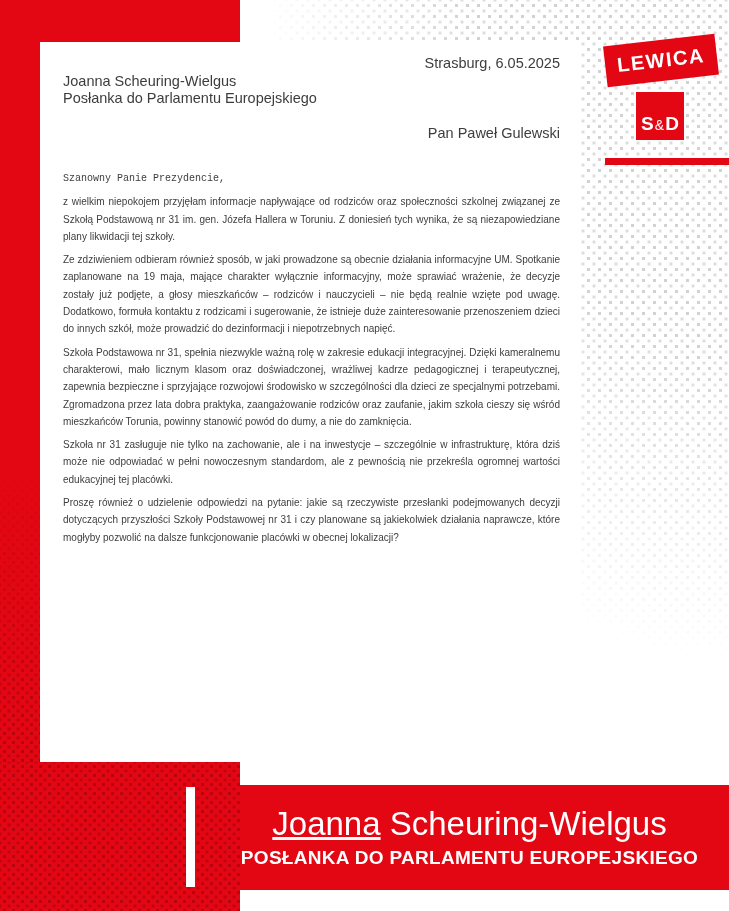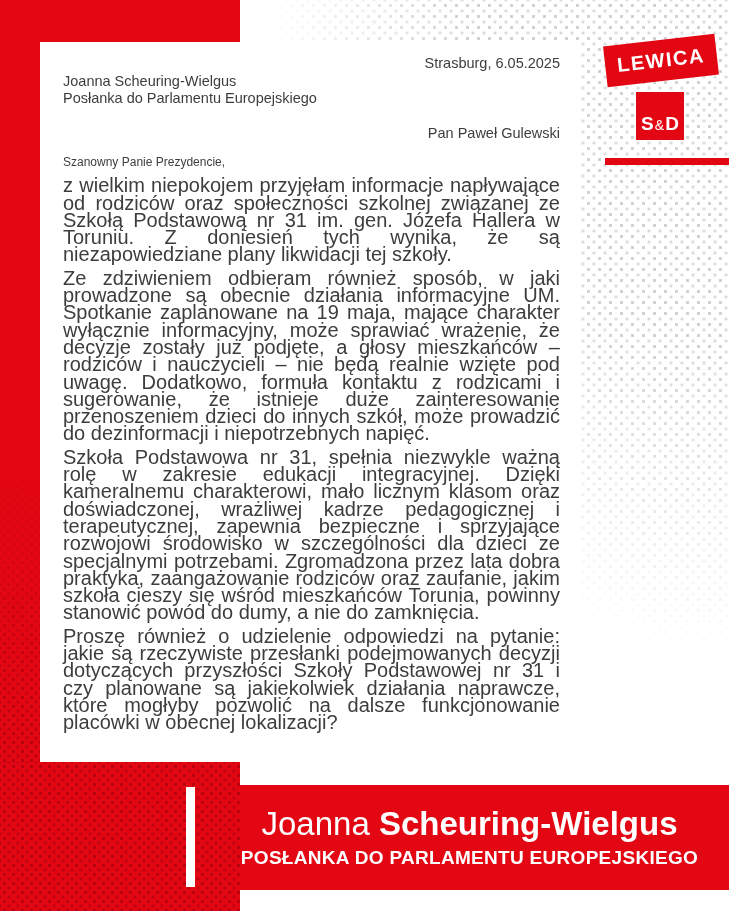--- a/index.html
+++ b/index.html
@@ -35,22 +35,22 @@
   .red-topblock{position:absolute;left:0;top:0;width:240px;height:42px;background:var(--red);z-index:3;}
   .red-bottomblock{position:absolute;left:0;top:762px;width:240px;height:149px;background:var(--red);z-index:3;}
   
   .paper{
     position:absolute;left:40px;top:42px;width:540px;height:743px;background:#ffffff;z-index:2;
     box-sizing:border-box;padding:0 20px 0 23px;color:#3d3d3d;
   }
   .date{margin-top:13px;text-align:right;font-size:14.5px;line-height:16px;}
   .sender{margin-top:2px;font-size:14.5px;line-height:17px;}
   .recipient{margin-top:18px;text-align:right;font-size:14.5px;line-height:17px;}
-  .greeting{margin:12px 0 0 0;font-size:12px;line-height:17.3px;}
-  .para{margin:6px 0 0 0;font-size:20px;line-height:17.3px;text-align:justify;text-justify:inter-word;}
+  .greeting{margin:28px 0 0 0;font-size:10px;line-height:17.3px;font-family:Liberation Mono, monospace;}
+  .para{margin:6px 0 0 0;font-size:10px;line-height:17.3px;text-align:justify;text-justify:inter-word;}
   
   .lewica{
     position:absolute;left:606px;top:41px;width:110px;height:39px;background:var(--red);z-index:3;
     transform:rotate(-6.5deg);display:flex;align-items:center;justify-content:center;
     color:#ffffff;font-weight:700;font-size:20px;letter-spacing:1.5px;
     box-shadow:0 0 0 1px var(--red);
   }
   .sd{
     position:absolute;left:636px;top:92px;width:48px;height:48px;background:var(--red);z-index:3;
     display:flex;align-items:flex-end;justify-content:center;padding-bottom:7px;box-sizing:border-box;
@@ -59,22 +59,22 @@
   .sd .sd-s,.sd .sd-d{font-weight:700;font-size:19px;}
   .sd .sd-amp{font-weight:400;font-size:14px;padding:0 1px 1px 1px;}
   .redbar{position:absolute;left:605px;top:158px;width:124px;height:7px;background:var(--red);z-index:3;}
   
   .footer-band{
     position:absolute;left:240px;top:785px;width:489px;height:105px;background:var(--red);z-index:3;
     display:flex;flex-direction:column;align-items:center;justify-content:center;
     box-sizing:border-box;padding-right:30px;color:#ffffff;
   }
   .f-name{font-size:33px;line-height:36px;white-space:nowrap;}
-  .f-first{font-weight:400;}
-  .f-last{font-weight:700;text-align:right;}
+  .f-first{font-weight:400;text-decoration:underline;}
+  .f-last{font-weight:400;text-align:right;}
   .f-sub{margin-top:5px;font-size:19px;font-weight:700;letter-spacing:.3px;white-space:nowrap;}
   .white-bar{position:absolute;left:186px;top:787px;width:9px;height:100px;background:#ffffff;z-index:4;}
 </style>
 </head>
 <body>
 
 <div class="canvas" style="--red:#e30613;">
 
   <div class="dots-gray"></div>
 
@@ -92,20 +92,21 @@
       <div>Joanna Scheuring-Wielgus</div>
       <div>Posłanka do Parlamentu Europejskiego</div>
     </div>
     <div class="recipient">
       <div>Pan Paweł Gulewski</div>
     </div>
     <p class="greeting">Szanowny Panie Prezydencie,</p>
     <p class="para">z wielkim niepokojem przyjęłam informacje napływające od rodziców oraz społeczności szkolnej związanej ze Szkołą Podstawową nr 31 im. gen. Józefa Hallera w Toruniu. Z doniesień tych wynika, że są niezapowiedziane plany likwidacji tej szkoły.</p>
     <p class="para">Ze zdziwieniem odbieram również sposób, w jaki prowadzone są obecnie działania informacyjne UM. Spotkanie zaplanowane na 19 maja, mające charakter wyłącznie informacyjny, może sprawiać wrażenie, że decyzje zostały już podjęte, a głosy mieszkańców – rodziców i nauczycieli – nie będą realnie wzięte pod uwagę. Dodatkowo, formuła kontaktu z rodzicami i sugerowanie, że istnieje duże zainteresowanie przenoszeniem dzieci do innych szkół, może prowadzić do dezinformacji i niepotrzebnych napięć.</p>
     <p class="para">Szkoła Podstawowa nr 31, spełnia niezwykle ważną rolę w zakresie edukacji integracyjnej. Dzięki kameralnemu charakterowi, mało licznym klasom oraz doświadczonej, wrażliwej kadrze pedagogicznej i terapeutycznej, zapewnia bezpieczne i sprzyjające rozwojowi środowisko w szczególności dla dzieci ze specjalnymi potrzebami. Zgromadzona przez lata dobra praktyka, zaangażowanie rodziców oraz zaufanie, jakim szkoła cieszy się wśród mieszkańców Torunia, powinny stanowić powód do dumy, a nie do zamknięcia.</p>
+    <p class="para">Szkoła nr 31 zasługuje nie tylko na zachowanie, ale i na inwestycje – szczególnie w infrastrukturę, która dziś może nie odpowiadać w pełni nowoczesnym standardom, ale z pewnością nie przekreśla ogromnej wartości edukacyjnej tej placówki.</p>
     <p class="para">Proszę również o udzielenie odpowiedzi na pytanie: jakie są rzeczywiste przesłanki podejmowanych decyzji dotyczących przyszłości Szkoły Podstawowej nr 31 i czy planowane są jakiekolwiek działania naprawcze, które mogłyby pozwolić na dalsze funkcjonowanie placówki w obecnej lokalizacji?</p>
   </div>
 
   <div class="lewica">
     <span>LEWICA</span>
   </div>
   <div class="sd">
     <span class="sd-s">S</span>
       <span class="sd-amp">&amp;</span>
       <span class="sd-d">D</span>

